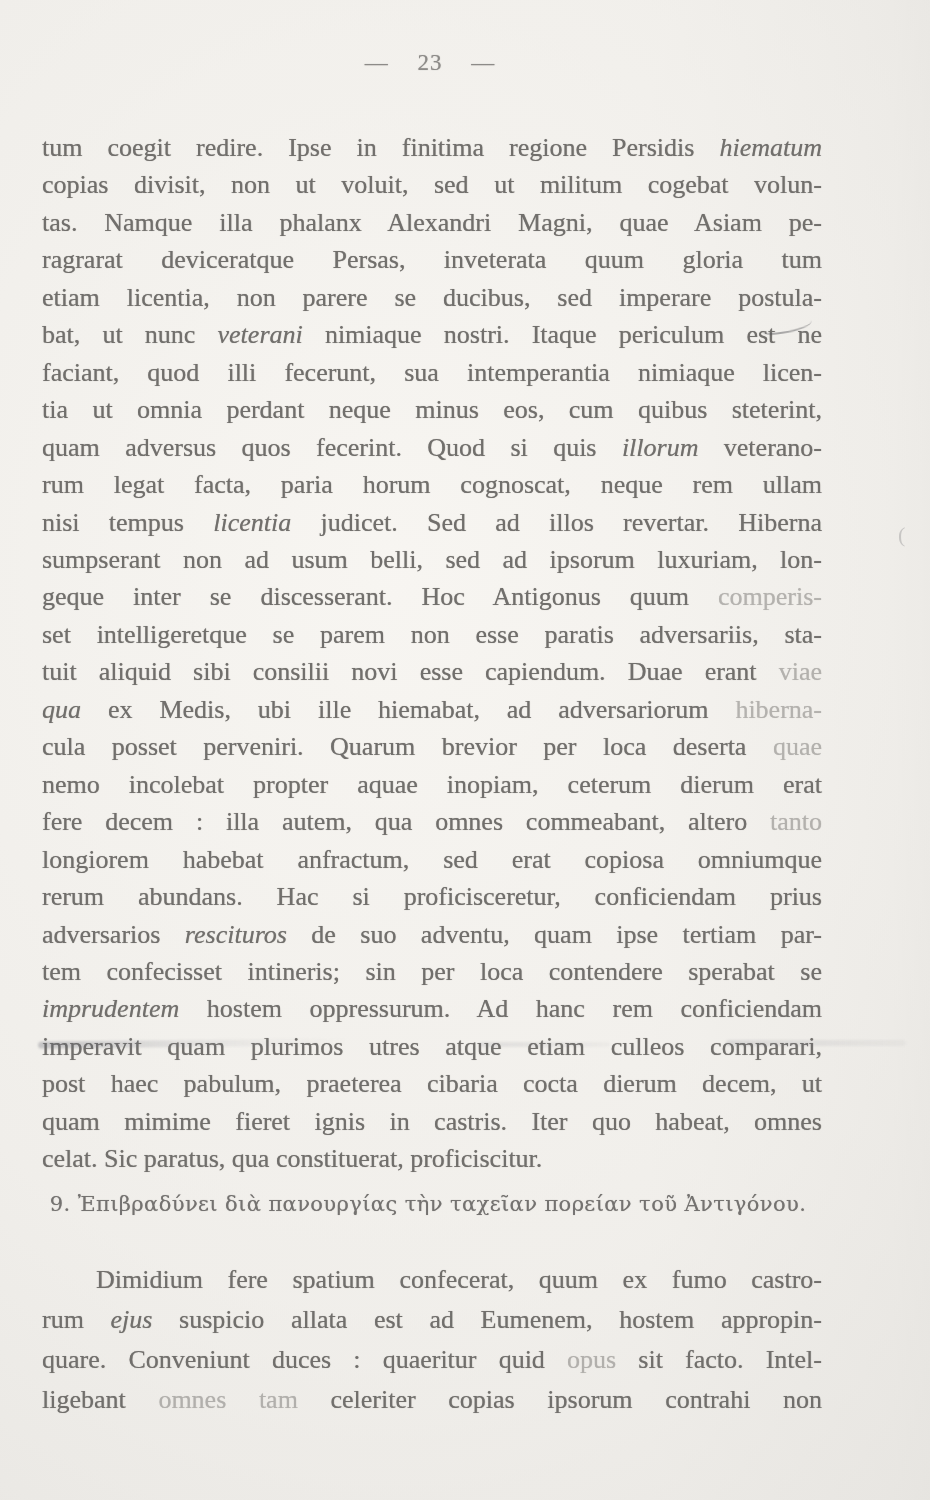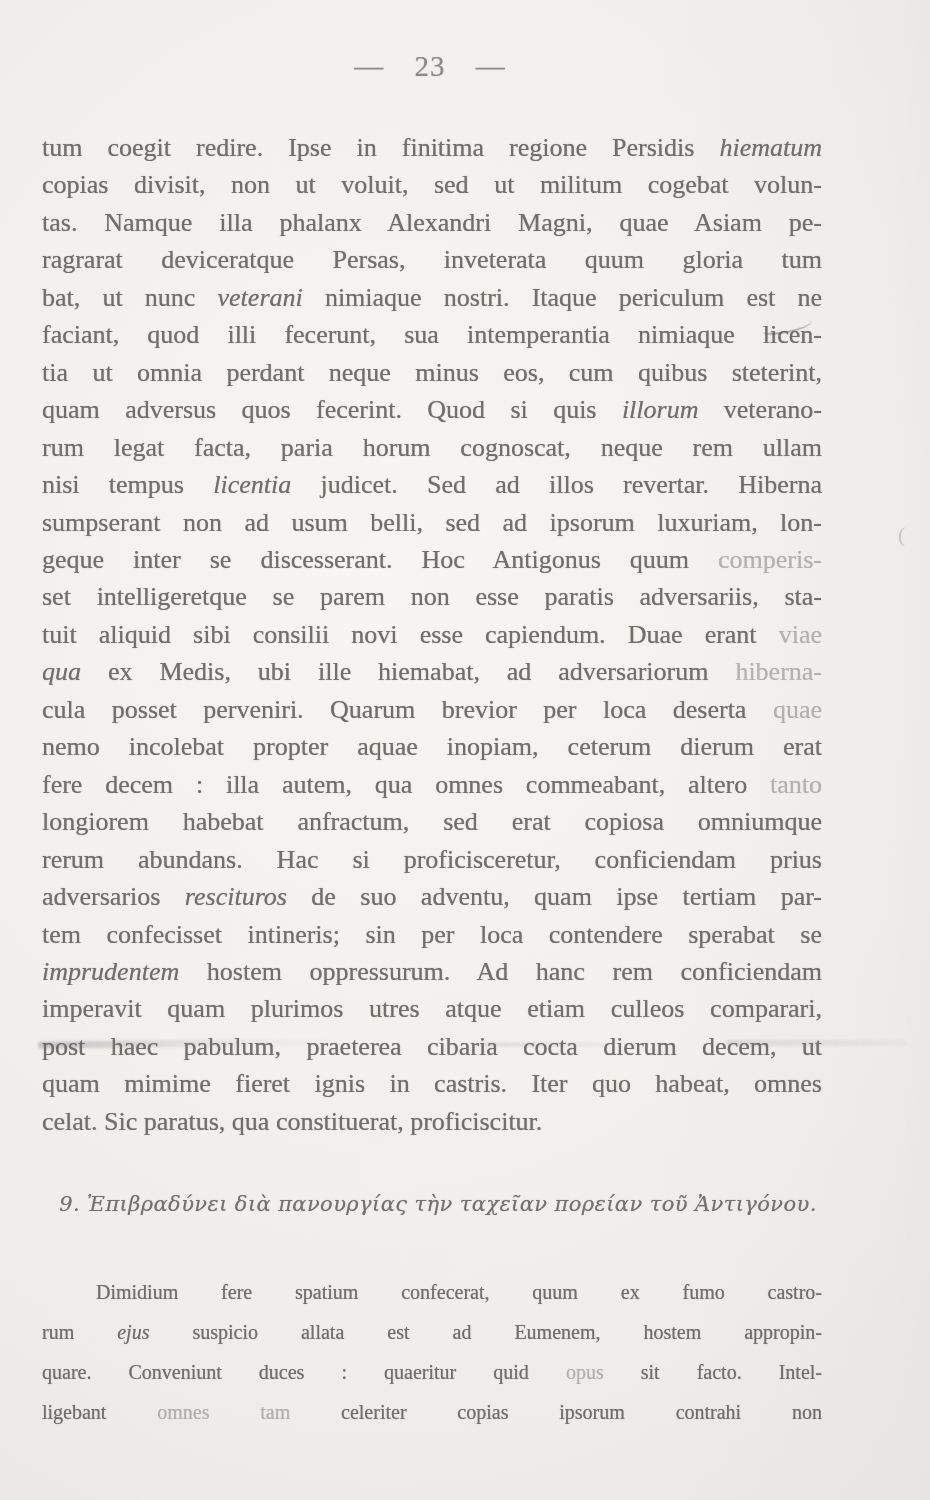--- a/index.html
+++ b/index.html
@@ -6,40 +6,40 @@
   body{
     width:930px;height:1500px;position:relative;overflow:hidden;
     background:
       radial-gradient(ellipse 120% 90% at 42% 38%, rgba(248,246,242,.9) 0%, rgba(240,238,234,.6) 55%, rgba(228,226,222,.9) 100%),
       linear-gradient(to right, #f0eeea 0%, #f1efeb 70%, #e9e7e3 96%, #e4e2de 100%);
     font-family:"Liberation Serif", serif;
   }
   .page{position:absolute;inset:0;}
   .page-header{
     position:absolute;top:50px;left:340px;width:180px;
-    text-align:center;font-size:29px;color:#8d8b88;
+    text-align:center;font-size:23px;color:#8d8b88;
     word-spacing:22px;letter-spacing:1px;
     text-shadow:0 0 1px rgba(150,148,145,.7);
   }
   .para{
     position:absolute;left:42px;width:780px;
     color:#716f6c;
     text-shadow:0 0 .8px rgba(140,138,134,.8), .4px .4px 0 rgba(130,128,125,.25);
   }
   .para-1{top:104px;font-size:26px;line-height:37.45px;margin-top:25px;}
-  .para-2{top:1260px;font-size:20px;line-height:40px;margin-top:12px;}
+  .para-2{top:1260px;font-size:26px;line-height:40px;}
   .line{text-align:justify;text-align-last:justify;}
   .line.no-just{text-align-last:left;}
   .line.indent{padding-left:54px;}
   .it{font-style:italic;}
   .fade{opacity:.48;}
   .section-heading{
-    position:absolute;top:1192px;left:48px;width:780px;
+    position:absolute;top:1192px;left:38px;width:780px;
     text-align:center;white-space:nowrap;
-    font-family:"DejaVu Serif", serif;font-style:italic;
+    font-family:"DejaVu Serif", serif;
     font-size:21px;color:#747270;
     text-shadow:0 0 .8px rgba(140,138,134,.8);
     letter-spacing:.4px;
   }
   
   .smudge-a{
     position:absolute;left:38px;top:1040px;width:310px;height:7px;
     background:linear-gradient(to right, rgba(95,98,110,.30), rgba(120,122,132,.14) 45%, rgba(120,122,132,.05) 75%, transparent);
     border-radius:4px;transform:rotate(-.6deg);filter:blur(1px);
   }
@@ -68,20 +68,21 @@
 
 <div class="page">
 
   <div class="page-header">— 23 —</div>
 
   <div class="para para-1">
       <div class="line"><span>tum coegit redire. Ipse in finitima regione Persidis </span><span class="it">hiematum</span></div>
       <div class="line"><span>copias divisit, non ut voluit, sed ut militum cogebat volun-</span></div>
       <div class="line"><span>tas. Namque illa phalanx Alexandri Magni, quae Asiam pe-</span></div>
       <div class="line"><span>ragrarat deviceratque Persas, inveterata quum gloria tum</span></div>
+      <div class="line"><span>etiam licentia, non parere se ducibus, sed imperare postula-</span></div>
       <div class="line"><span>bat, ut nunc </span><span class="it">veterani</span><span> nimiaque nostri. Itaque periculum est ne</span></div>
       <div class="line"><span>faciant, quod illi fecerunt, sua intemperantia nimiaque licen-</span></div>
       <div class="line"><span>tia ut omnia perdant neque minus eos, cum quibus steterint,</span></div>
       <div class="line"><span>quam adversus quos fecerint. Quod si quis </span><span class="it">illorum</span><span> veterano-</span></div>
       <div class="line"><span>rum legat facta, paria horum cognoscat, neque rem ullam</span></div>
       <div class="line"><span>nisi tempus </span><span class="it">licentia</span><span> judicet. Sed ad illos revertar. Hiberna</span></div>
       <div class="line"><span>sumpserant non ad usum belli, sed ad ipsorum luxuriam, lon-</span></div>
       <div class="line"><span>geque inter se discesserant. Hoc Antigonus quum </span><span class="fade">comperis-</span></div>
       <div class="line"><span>set intelligeretque se parem non esse paratis adversariis, sta-</span></div>
       <div class="line"><span>tuit aliquid sibi consilii novi esse capiendum. Duae erant </span><span class="fade">viae</span></div>

